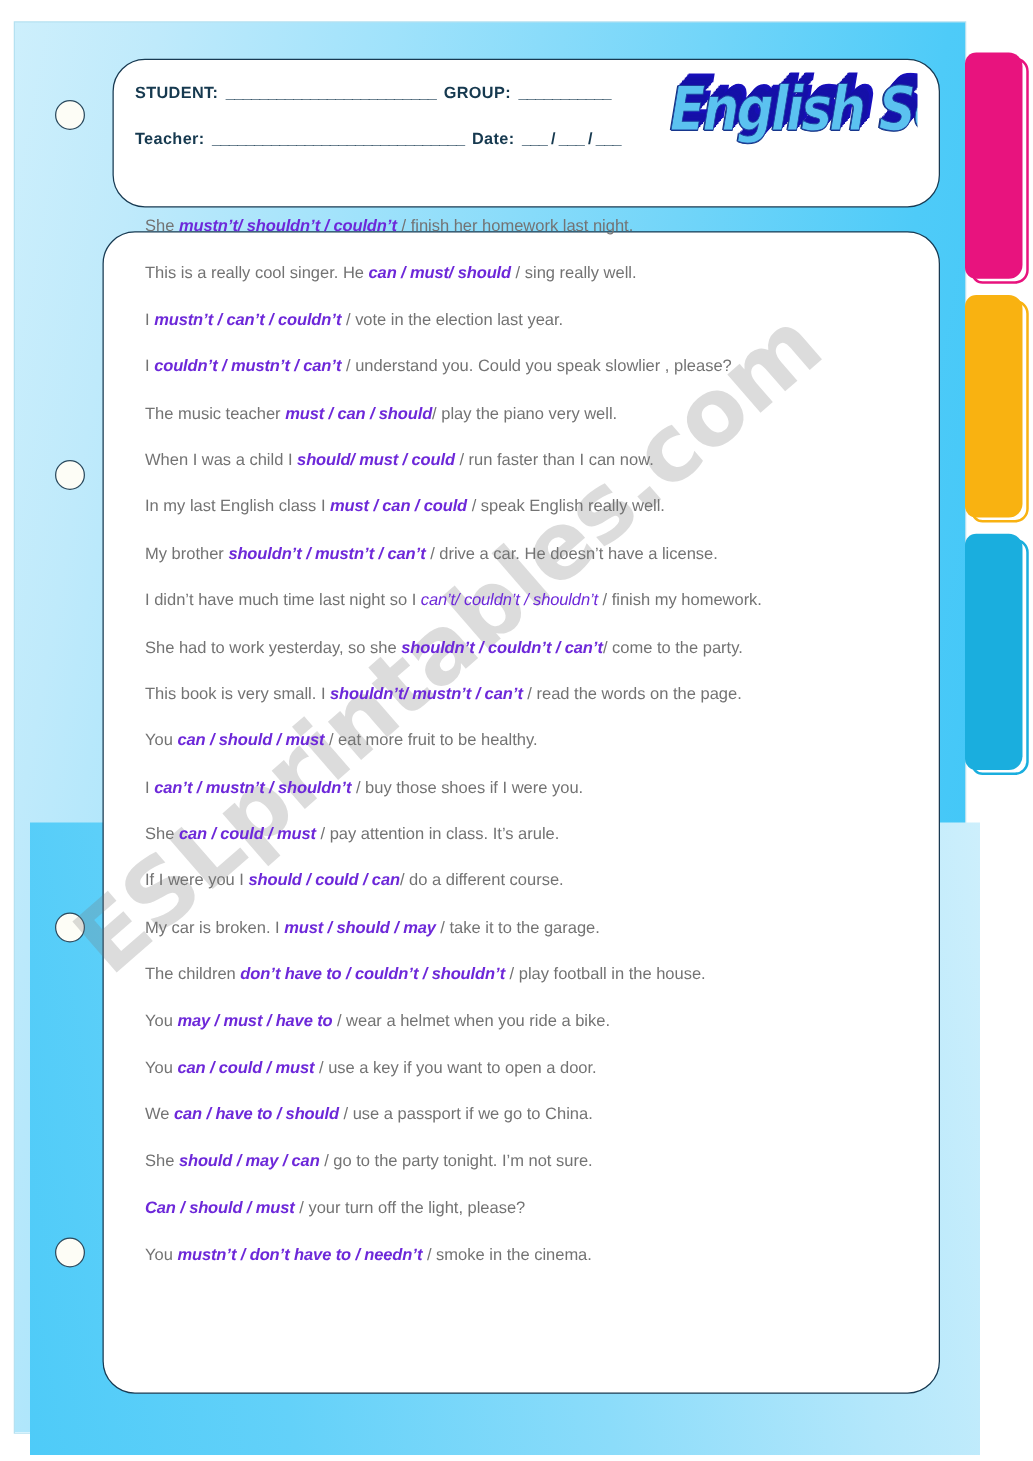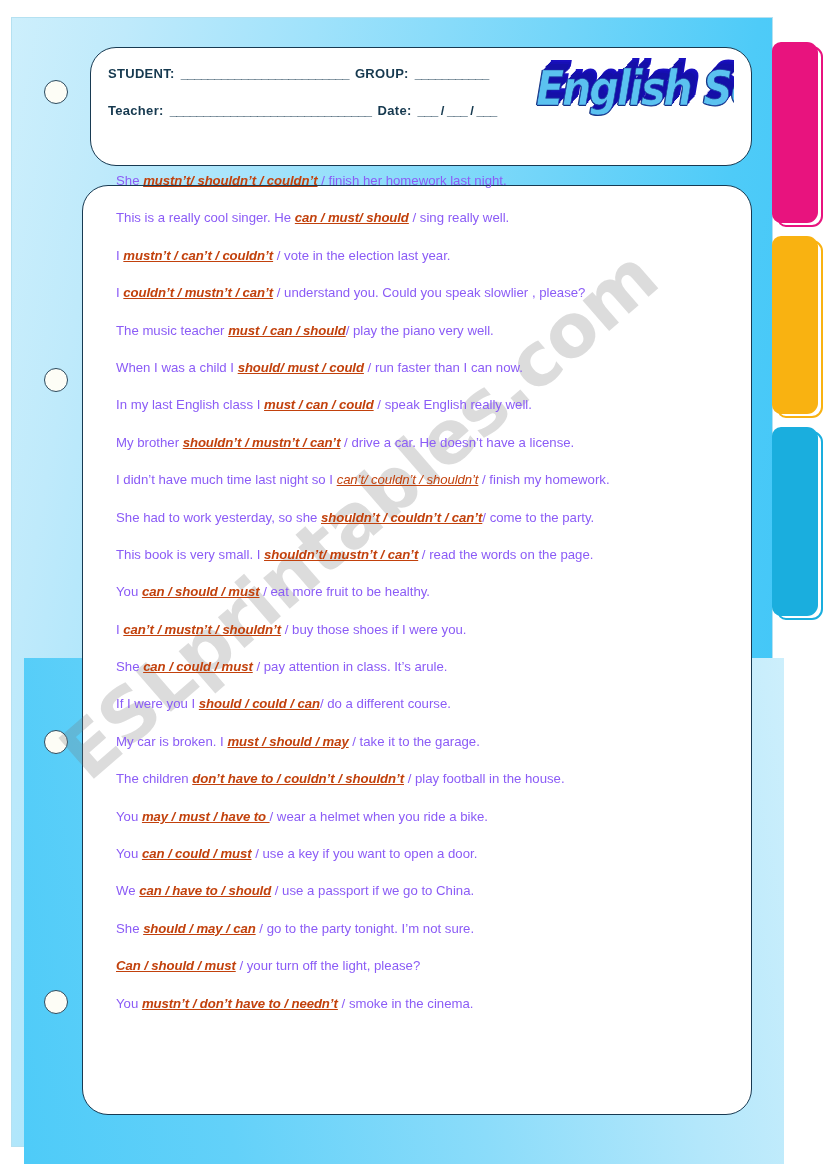--- a/index.html
+++ b/index.html
@@ -186,28 +186,27 @@
     font-family: "Liberation Sans", sans-serif;
     font-size: 13.2px;
     line-height: 17px;
     height: 37.4px;
     white-space: nowrap;
     position: relative;
   }
   .ex-line .choices {
     font-weight: bold;
     font-style: italic;
-    text-decoration: underline;
-    color: #c2410c;
+    color: #6d28d9;
     letter-spacing: -0.1px;
   }
   .ex-line.plain-choice .choices {
     font-weight: normal;
   }
-  .ex-pre, .ex-post { color: #8b5cf6; }
+  .ex-pre, .ex-post { color: #737373; }
 
   
   #watermark {
     position: absolute;
     left: 60px;
     top: 210px;
     width: 700px;
     height: 640px;
     pointer-events: none;
     overflow: visible;

